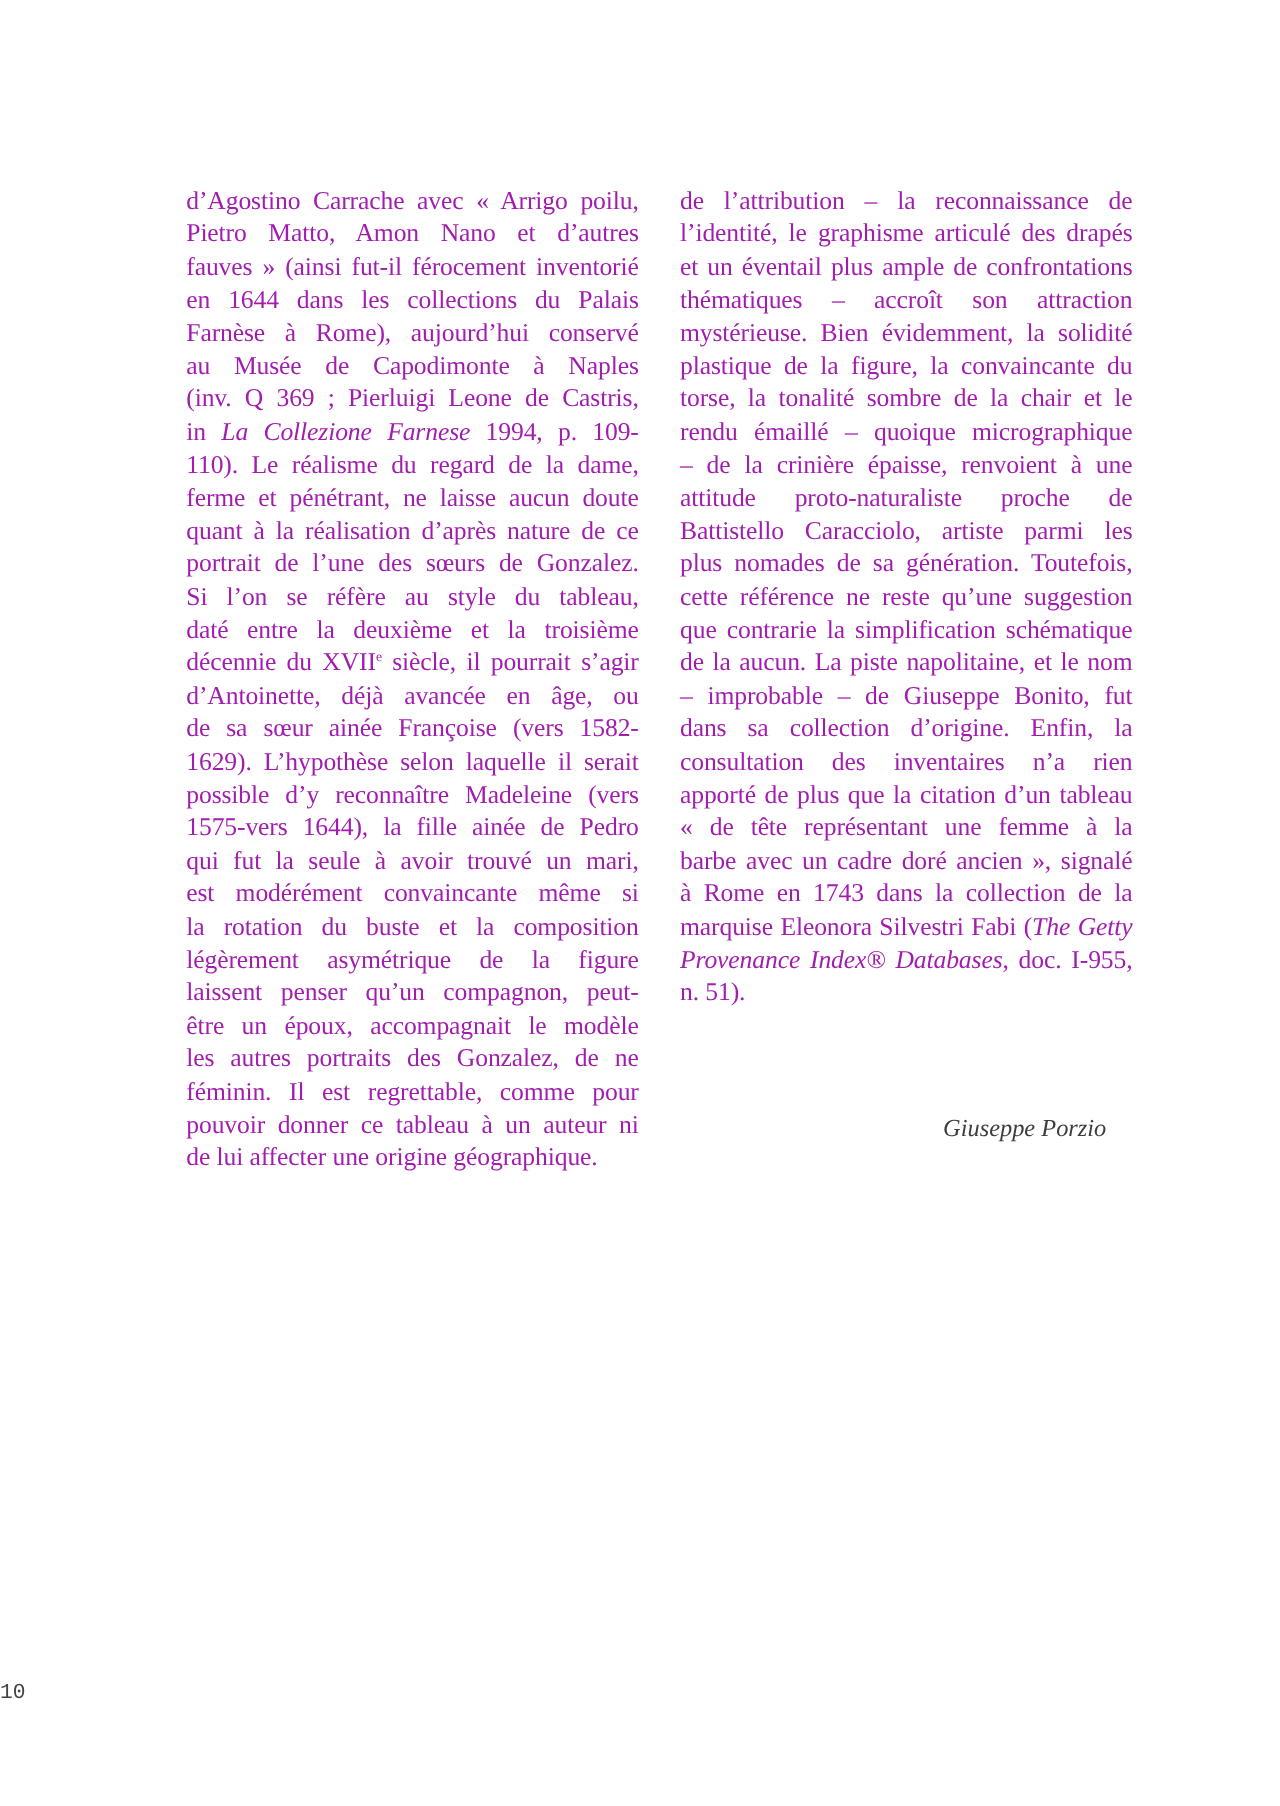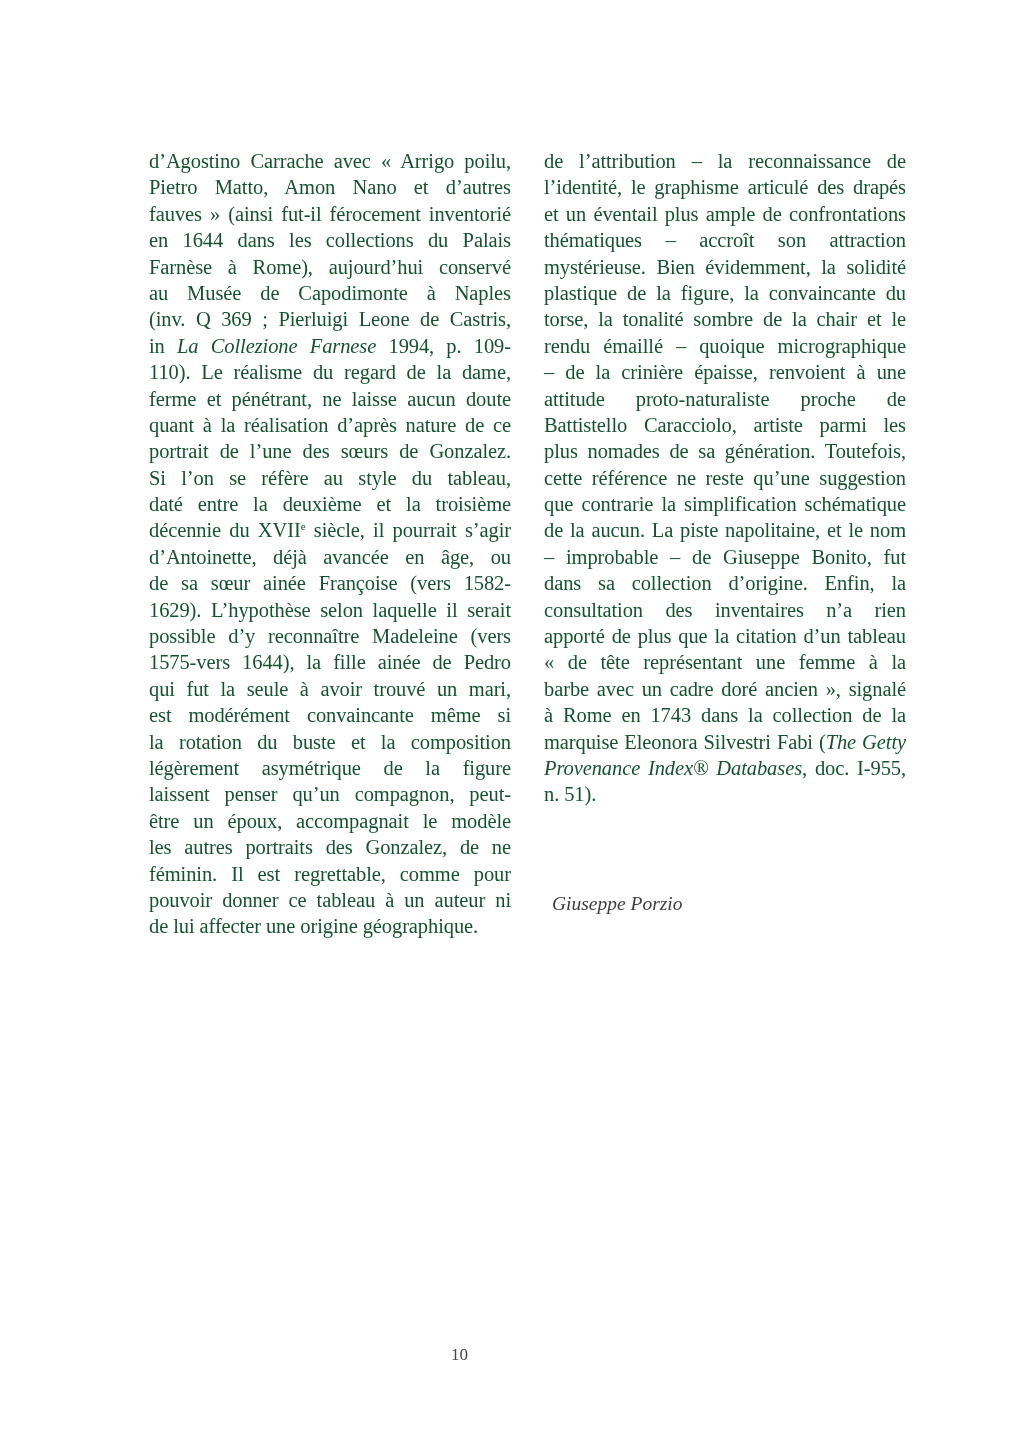--- a/index.html
+++ b/index.html
@@ -4,54 +4,54 @@
   <style>
     html, body { margin: 0; padding: 0; background: #ffffff; }
     body { width: 1024px; height: 1445px; position: relative; overflow: hidden; }
     .page { position: absolute; left: 0; top: 0; width: 1024px; height: 1445px; background: #ffffff; }
     .col {
       position: absolute;
       top: 148px;
       width: 362px;
       font-family: "Liberation Serif", "DejaVu Serif", serif;
       font-size: 20.5px;
-      color: #14532d;
+      color: #a21caf;
     }
     .col-left { left: 149px; }
     .col-right { left: 544px; }
     .line {
       display: block;
       height: 26.4px;
       line-height: 26.4px;
       white-space: nowrap;
       text-align: justify;
       text-align-last: justify;
       letter-spacing: -0.1px;
     }
     .line.last { text-align-last: left; }
     .line i { font-style: italic; }
     .line sup { font-size: 11px; vertical-align: 7px; line-height: 0; }
     .signature {
       position: absolute;
       top: 893px;
-      left: 552px;
+      left: 524px;
       width: 361px;
-      text-align: left;
+      text-align: right;
       font-family: "Liberation Serif", "DejaVu Serif", serif;
       font-style: italic;
       font-size: 19.5px;
       color: #3d3d3d;
     }
     .page-number {
       position: absolute;
       top: 1345px;
       left: 0;
       width: 919px;
-      text-align: center;
-      font-family: Liberation Serif, serif;
+      text-align: left;
+      font-family: Liberation Mono, monospace;
       font-size: 17px;
       color: #444444;
     }
   </style>
 </head>
 <body>
 
 <div class="page">
   <div class="col col-left" id="left-col">
       <span class="line">d’Agostino Carrache avec « Arrigo poilu,</span>

